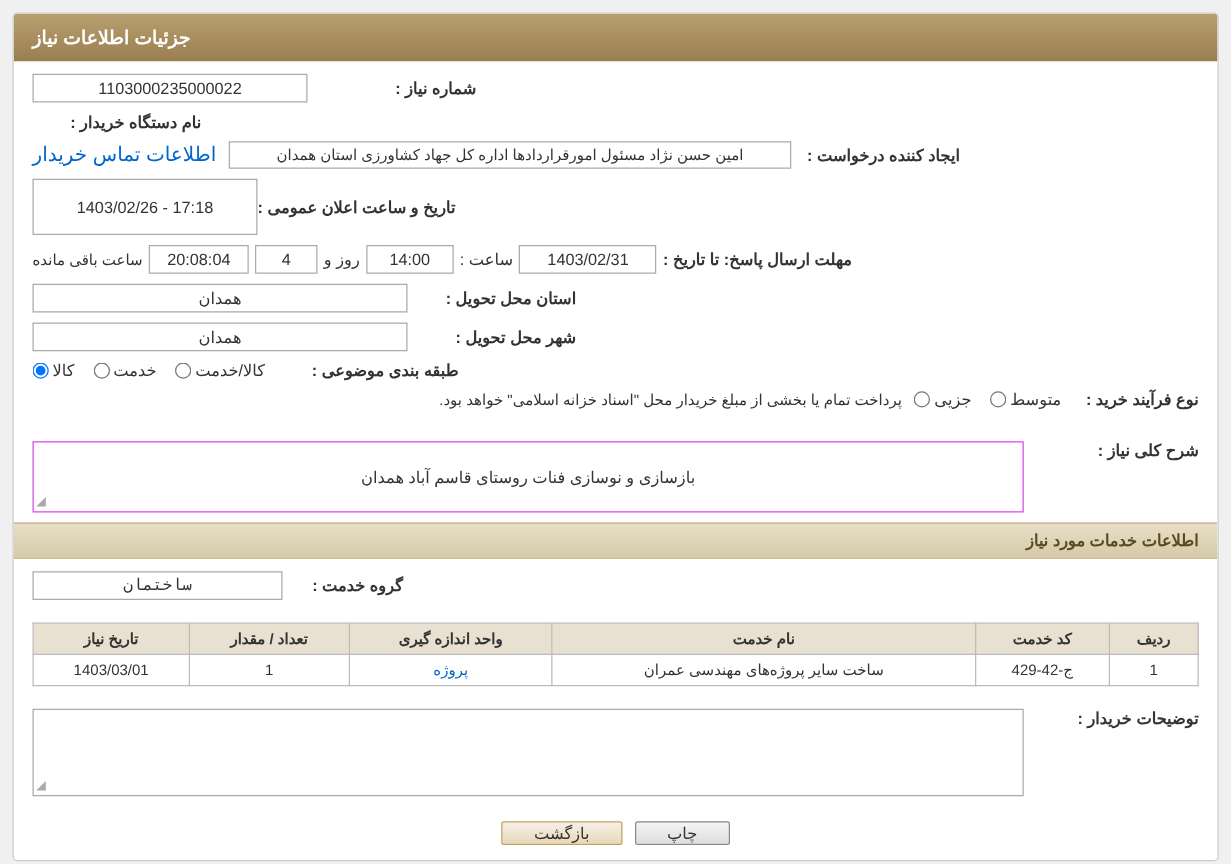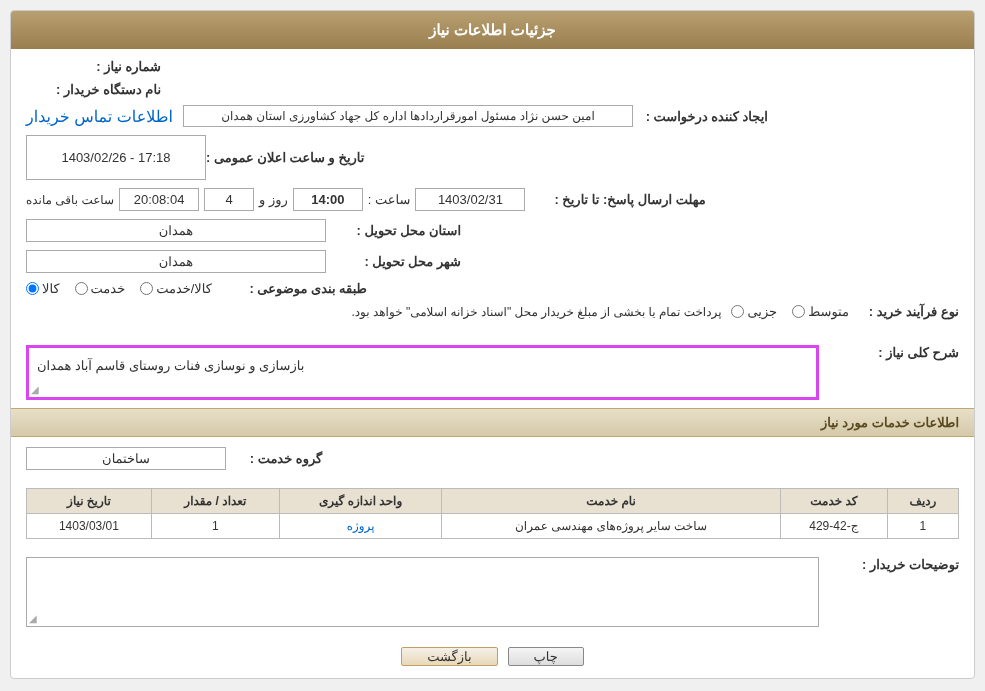--- a/index.html
+++ b/index.html
@@ -18,21 +18,21 @@
     }
     .main-card {
       background: #fff;
       border: 1px solid #ccc;
       border-radius: 4px;
       overflow: hidden;
     }
     .card-header {
       background: linear-gradient(to bottom, #b8a070, #9a7e50);
       color: #fff;
-      text-align: center;
+      text-align: left;
       padding: 10px 15px;
       font-size: 15px;
       font-weight: bold;
     }
     .section-header {
       background: linear-gradient(to bottom, #e8dfc8, #d4c9a8);
       border-top: 1px solid #c0a870;
       border-bottom: 1px solid #c0a870;
       padding: 6px 15px;
       font-size: 13px;
@@ -87,21 +87,20 @@
       align-items: center;
       justify-content: flex-end;
       margin-bottom: 8px;
       gap: 5px;
       flex-wrap: wrap;
     }
     .deadline-label {
       font-weight: bold;
       color: #333;
       white-space: nowrap;
-      margin-left: 24px;
     }
     .deadline-box {
       background: #fff;
       border: 1px solid #aaa;
       padding: 3px 8px;
       text-align: center;
       min-width: 110px;
     }
     .deadline-small {
       min-width: 50px;
@@ -157,26 +156,26 @@
       gap: 15px;
       align-items: center;
     }
     .purchase-note {
       color: #333;
       font-size: 12px;
       flex: 1;
       text-align: right;
     }
     .description-box {
-      border: 3px solid #d946ef;
+      border: 1px solid #d946ef;
       min-height: 60px;
-      padding: 10px 8px;
-      background: #fff;
-      color: #333;
-      text-align: left;
+      padding: 20px 8px;
+      background: #fff;
+      color: #333;
+      text-align: center;
     }
     .description-wrapper {
       padding: 8px 15px;
       display: flex;
       align-items: flex-start;
       gap: 10px;
       justify-content: flex-end;
     }
     .desc-label {
       font-weight: bold;
@@ -256,36 +255,38 @@
       font-weight: bold;
       min-width: 100px;
       text-align: center;
     }
     .service-group-value {
       background: #fff;
       border: 1px solid #aaa;
       padding: 3px 8px;
       min-width: 200px;
       text-align: center;
+      font-family: Liberation Mono, monospace;
     }
   </style>
 </head>
 <body>
 
 <div class="page-wrapper">
   <div class="main-card">
 
     <div class="card-header">
       <span>جزئیات اطلاعات نیاز</span>
     </div>
 
     <div class="info-section">
 
       <div class="info-row">
         <span class="info-label">شماره نیاز :</span>
+        <span class="info-value" style="min-width:220px;">1103000235000022</span>
       </div>
 
       <div class="info-row">
         <span class="info-label">نام دستگاه خریدار :</span>
       </div>
 
       <div class="info-row">
         <span class="info-label">ایجاد کننده درخواست :</span>
         <span class="info-value" style="min-width:450px; font-size:12px;">امین حسن نژاد مسئول امورقراردادها اداره کل جهاد کشاورزی استان همدان</span>
         <a class="contact-link" href="#" style="margin-right:10px;">اطلاعات تماس خریدار</a>
@@ -293,21 +294,21 @@
 
       <div class="info-row">
         <span class="info-label">تاریخ و ساعت اعلان عمومی :</span>
         <span class="date-box" style="min-width:180px;text-align:center;direction:ltr;">1403/02/26 - 17:18</span>
       </div>
 
       <div class="deadline-row">
         <span class="deadline-label">مهلت ارسال پاسخ: تا تاریخ :</span>
         <span class="deadline-box" style="direction:ltr;">1403/02/31</span>
         <span>ساعت :</span>
-        <span class="deadline-box deadline-time" style="direction:ltr;font-weight:bold;">14:00</span>
+        <span class="deadline-box deadline-time" style="direction:ltr;">14:00</span>
         <span>روز و</span>
         <span class="deadline-box deadline-small">4</span>
         <span class="deadline-box" style="direction:ltr;min-width:80px;">20:08:04</span>
         <span class="deadline-remaining">ساعت باقی مانده</span>
       </div>
 
       <div class="info-row">
         <span class="info-label">استان محل تحویل :</span>
         <span class="info-value info-value-medium">همدان</span>
       </div>

